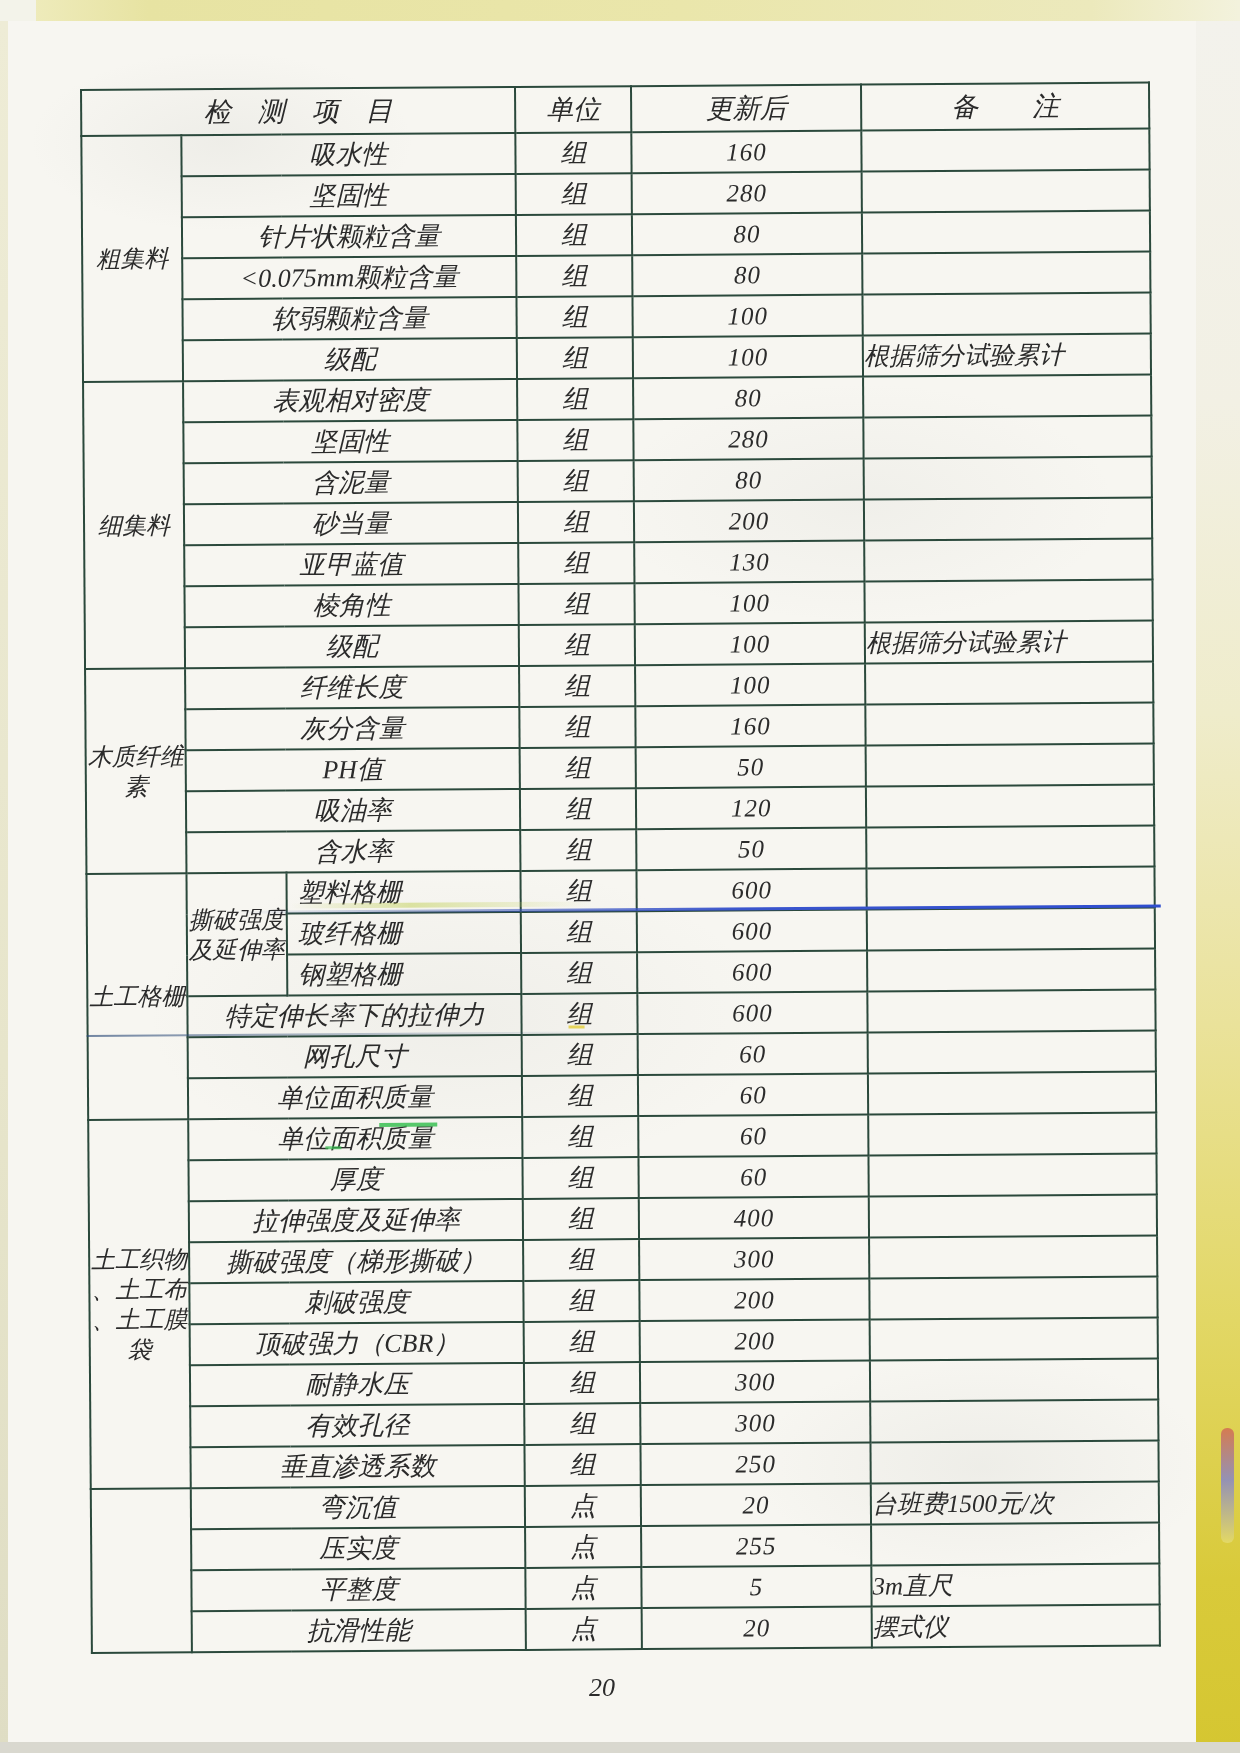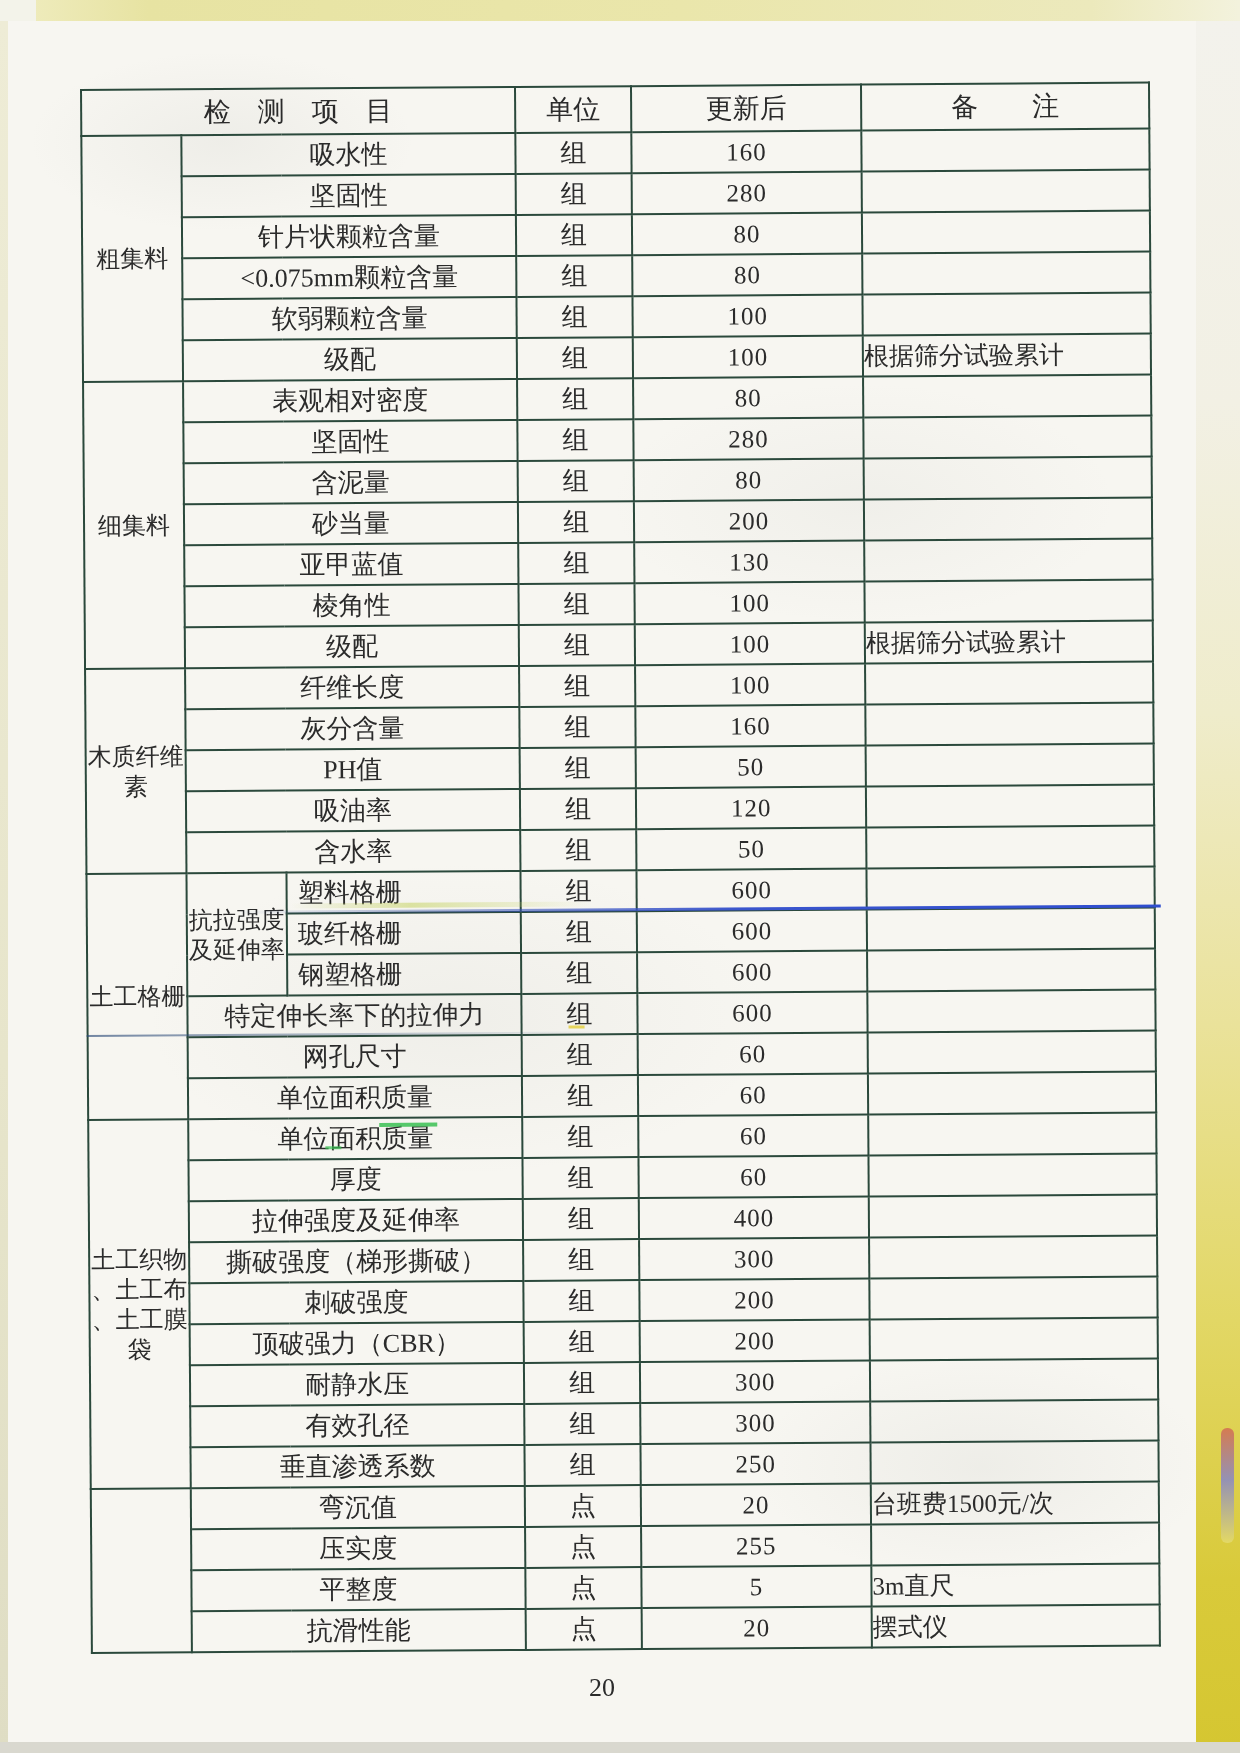--- a/index.html
+++ b/index.html
@@ -1,19 +1,19 @@
 <!DOCTYPE html>
 <html><head>
 <meta charset="utf-8">
 <style>
   html,body{margin:0;padding:0;width:1240px;height:1753px;overflow:hidden;
     font-family:"Liberation Serif","DejaVu Serif",serif;}
   .scan{position:relative;width:1240px;height:1753px;background:#e9e6ad;}
   .sheet{position:absolute;left:8px;top:21px;width:1188px;height:1721px;
-    background:#f7f6f1;border-right:1px solid rgba(170,170,158,.55);}
+    background:#f7f6f1;border-right:1px solid rgba(170,170,158,.55);font-style:italic;}
   .sheet::before{content:"";position:absolute;inset:0;pointer-events:none;
     background:
       radial-gradient(ellipse 320px 150px at 18% 7%, rgba(178,180,172,.13), transparent 60%),
       radial-gradient(ellipse 420px 200px at 72% 28%, rgba(178,180,172,.10), transparent 60%),
       radial-gradient(ellipse 520px 260px at 38% 58%, rgba(172,174,166,.10), transparent 60%),
       radial-gradient(ellipse 380px 190px at 82% 84%, rgba(172,174,166,.12), transparent 60%);}
   .top-band{position:absolute;top:0;left:0;width:1240px;height:21px;
     background:linear-gradient(90deg,#f0edc2 0%,#e7e3a2 12%,#eae6ab 55%,#ece9bc 88%,#f3f2dd 100%);}
   .corner-white{position:absolute;top:0;left:0;width:36px;height:21px;background:#f3f3ea;}
   .left-strip{position:absolute;left:0;top:21px;width:8px;height:1732px;
@@ -186,21 +186,21 @@
               <td class="remark"></td>
             </tr>
             <tr>
               <td class="item" colspan="2">含水率</td>
               <td class="unit">组</td>
               <td class="value">50</td>
               <td class="remark"></td>
             </tr>
             <tr>
               <td class="group" rowspan="6">土工格栅</td>
-              <td class="subg" rowspan="3">抗拉强度
+              <td class="subg" rowspan="3">撕破强度
 及延伸率</td>
               <td class="item narrow">塑料格栅</td>
               <td class="unit">组</td>
               <td class="value">600</td>
               <td class="remark"></td>
             </tr>
             <tr>
               <td class="item narrow">玻纤格栅</td>
               <td class="unit">组</td>
               <td class="value">600</td>

